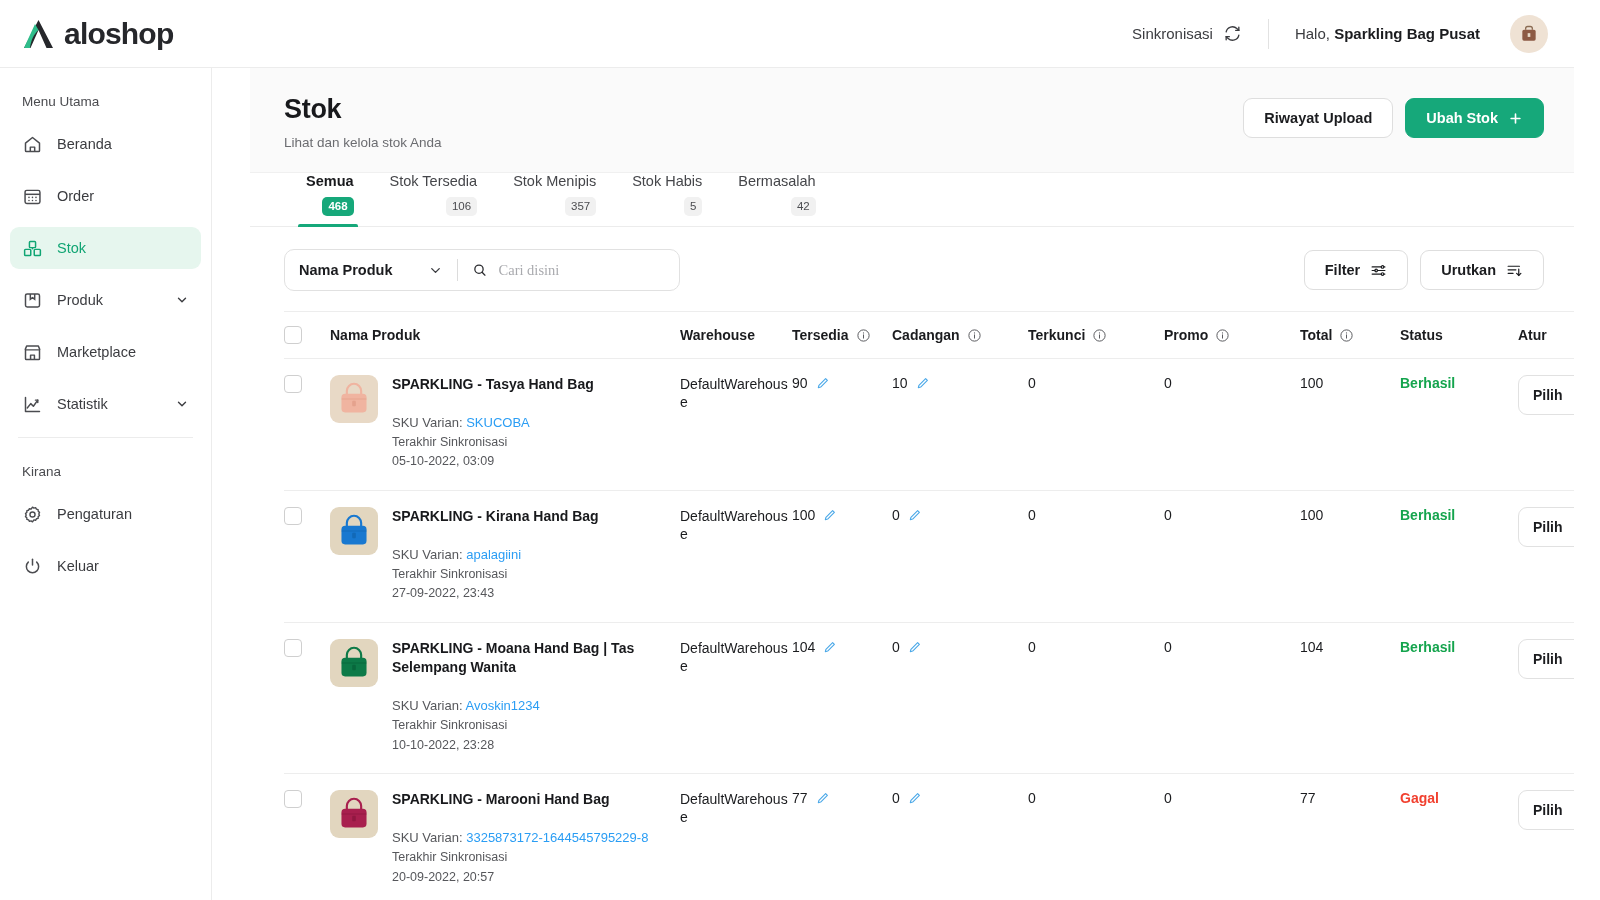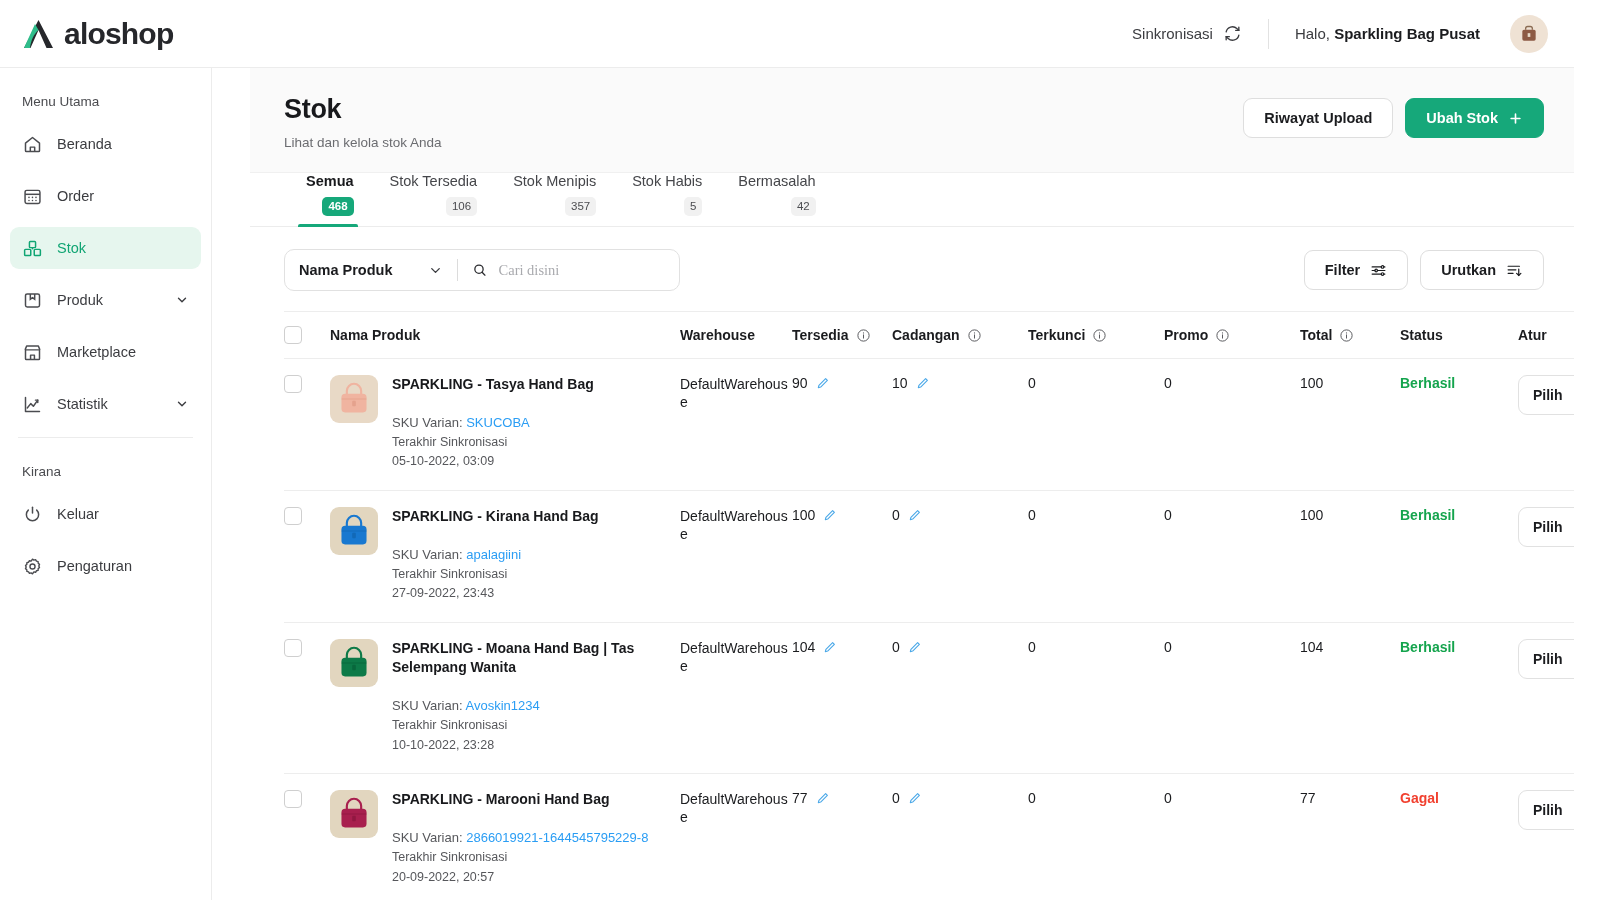--- a/index.html
+++ b/index.html
@@ -290,33 +290,33 @@
         <svg class="chev" viewBox="0 0 24 24" fill="none" stroke="#3b3c40" stroke-width="2.4" stroke-linecap="round" stroke-linejoin="round">
           <path d="M6 9l6 6 6-6"></path>
         </svg>
       </div>
 
       <div class="side-sep"></div>
       <div class="side-caption">Kirana</div>
 
 
       <div class="nav-item">
+        <svg class="ico" viewBox="0 0 24 24" fill="none" stroke="#4b4c50" stroke-width="1.6" stroke-linejoin="round">
+          <circle cx="12" cy="12" r="2.9"></circle>
+          <path d="M12 3.6l1.6 1.1 1.9-.5 1 1.7 1.9.5.1 1.95 1.5 1.25-.8 1.8.8 1.8-1.5 1.25-.1 1.95-1.9.5-1 1.7-1.9-.5L12 20.4l-1.6-1.1-1.9.5-1-1.7-1.9-.5-.1-1.95L4 14.4l.8-1.8L4 10.8l1.5-1.25.1-1.95 1.9-.5 1-1.7 1.9.5z"></path>
+        </svg>
+        <span>Pengaturan</span>
+      </div>
+
+      <div class="nav-item">
         <svg class="ico" viewBox="0 0 24 24" fill="none" stroke="#4b4c50" stroke-width="1.7" stroke-linecap="round">
           <path d="M12 3.8v6.4"></path>
           <path d="M7.2 7a7 7 0 1 0 9.6 0"></path>
         </svg>
         <span>Keluar</span>
-      </div>
-
-      <div class="nav-item">
-        <svg class="ico" viewBox="0 0 24 24" fill="none" stroke="#4b4c50" stroke-width="1.6" stroke-linejoin="round">
-          <circle cx="12" cy="12" r="2.9"></circle>
-          <path d="M12 3.6l1.6 1.1 1.9-.5 1 1.7 1.9.5.1 1.95 1.5 1.25-.8 1.8.8 1.8-1.5 1.25-.1 1.95-1.9.5-1 1.7-1.9-.5L12 20.4l-1.6-1.1-1.9.5-1-1.7-1.9-.5-.1-1.95L4 14.4l.8-1.8L4 10.8l1.5-1.25.1-1.95 1.9-.5 1-1.7 1.9.5z"></path>
-        </svg>
-        <span>Pengaturan</span>
       </div>
     </div>
 
     <div class="main">
 
       <div class="page-head">
         <div>
           <div class="page-title">Stok</div>
           <div class="page-sub">Lihat dan kelola stok Anda</div>
         </div>
@@ -652,21 +652,21 @@
                     <div class="thumb" style="background:#e2d6bf">
                       <svg width="36" height="34" viewBox="0 0 40 38">
                         <path d="M12 14V10a8 8 0 0 1 16 0v4" fill="none" stroke="#a81f4e" stroke-width="2.4"></path>
                         <rect x="6" y="13" width="28" height="21" rx="4" fill="#a81f4e"></rect>
                         <path d="M6 19h28" stroke="#87143c" stroke-width="1.2" opacity=".55"></path>
                         <rect x="18" y="21" width="4" height="6" rx="1" fill="#87143c" opacity=".7"></rect>
                       </svg>
                     </div>
                     <div>
                       <div class="pname">SPARKLING - Marooni Hand Bag</div>
-                      <div class="psku">SKU Varian: <a href="#">2866019921-1644545795229-8</a></div>
+                      <div class="psku">SKU Varian: <a href="#">3325873172-1644545795229-8</a></div>
                       <div class="psync">Terakhir Sinkronisasi</div>
                       <div class="psync">20-09-2022, 20:57</div>
                     </div>
                   </div>
                 </td>
                 <td>
                   <div class="wh">DefaultWarehouse</div>
                 </td>
                 <td><span class="numcell">
                     <span>77</span>

